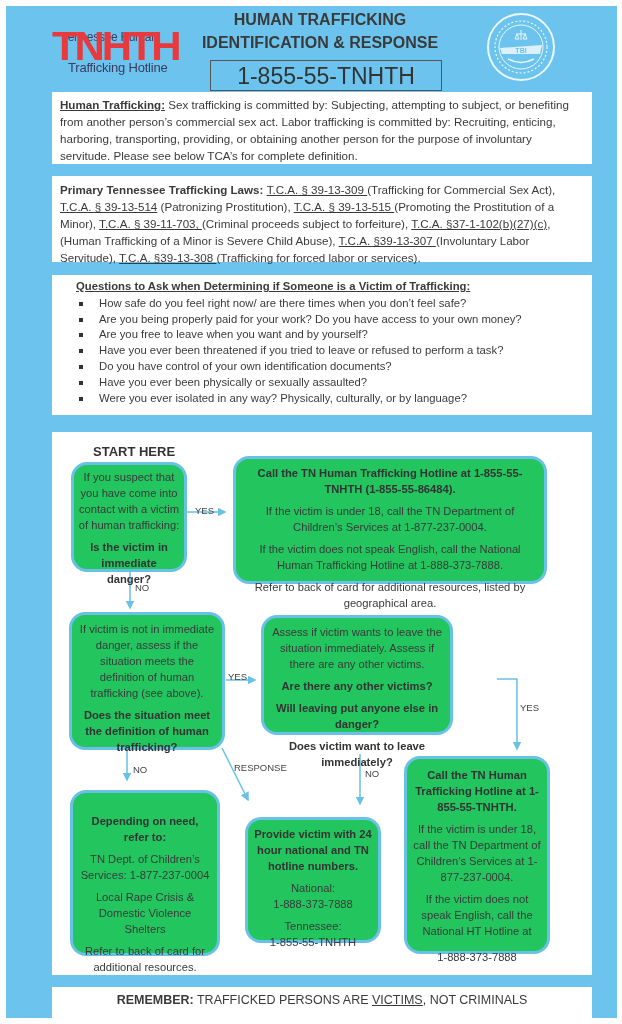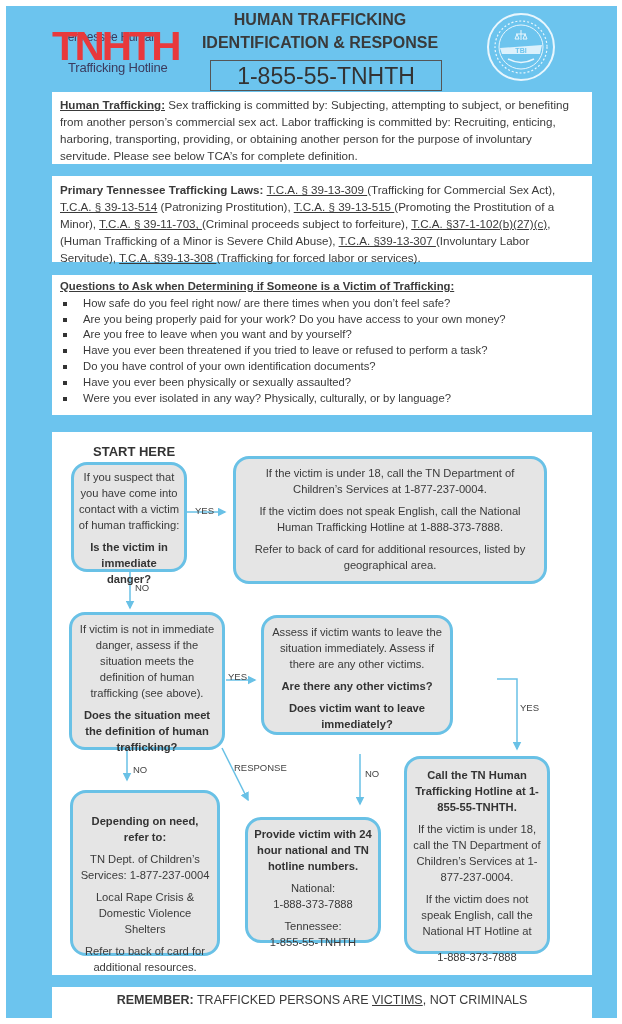--- a/index.html
+++ b/index.html
@@ -18,28 +18,28 @@
   .title1 { top: 11px; }
   .title2 { top: 34px; }
   .phone-box { position: absolute; left: 210px; top: 60px; width: 232px; height: 31px; border: 1px solid #555; box-sizing: border-box;
                text-align: center; font-size: 23px; line-height: 30px; color: #333; background: transparent; }
   .seal { position: absolute; left: 486px; top: 12px; width: 70px; height: 70px; }
 
   .ht-def { left: 52px; top: 92px; width: 540px; height: 72px; padding: 4px 8px; font-size: 11.6px; line-height: 17px; }
   .laws { left: 52px; top: 176px; width: 540px; height: 86px; padding: 5px 8px; font-size: 11.6px; line-height: 17px; }
   u.lnk { text-decoration: underline; }
 
-  .questions { left: 52px; top: 275px; width: 540px; height: 140px; padding: 4px 8px; font-size: 11.3px; line-height: 15.8px; }
+  .questions { left: 52px; top: 275px; width: 540px; height: 140px; padding: 4px 24px; font-size: 11.3px; line-height: 15.8px; }
   .q-head { font-weight: bold; text-decoration: underline; }
   .q-list { list-style: none; margin: 1px 0 0 0; padding: 0; }
   .q-list li { position: relative; padding-left: 23px; }
   .q-list li::before { content: ""; position: absolute; left: 3px; top: 6px; width: 4px; height: 4px; background: #333; }
 
   .flow { left: 52px; top: 432px; width: 540px; height: 543px; }
-  .box { position: absolute; border: 3px solid #69c1e6; border-radius: 16px; background: #e5e5e5; box-sizing: border-box;
+  .box { position: absolute; border: 3px solid #69c1e6; border-radius: 16px; background: #22c55e; box-sizing: border-box;
          text-align: center; font-size: 11.2px; line-height: 16px; color: #3a3a3a; padding: 4px 4px; }
   .box p { margin: 0 0 6px 0; }
   .box b { color: #333; }
   .lbl { position: absolute; font-size: 9.5px; color: #444; }
   .start { position: absolute; left: 41px; top: 12px; font-size: 13px; font-weight: bold; color: #333; }
 
   .remember { left: 52px; top: 987px; width: 540px; height: 34px; font-size: 12.5px; text-align: center; line-height: 26px; color: #3a3a3a; }
 </style>
 </head>
 <body>
@@ -117,33 +117,35 @@
   <div class="lbl" style="left:81px;top:332px">NO</div>
   <div class="lbl" style="left:182px;top:330px">RESPONSE</div>
   <div class="lbl" style="left:313px;top:336px">NO</div>
 
   <div class="box" style="left:19px;top:30px;width:116px;height:110px;">
     <p>If you suspect that you have come into contact with a victim of human trafficking:</p>
     <p><b>Is the victim in immediate danger?</b></p>
   </div>
 
   <div class="box" style="left:181px;top:24px;width:314px;height:128px;padding:6px 10px;">
+    <p><b>Call the TN Human Trafficking Hotline at 1-855-55-TNHTH (1-855-55-86484).</b></p>
     <p>If the victim is under 18, call the TN Department of Children’s Services at 1-877-237-0004.</p>
     <p>If the victim does not speak English, call the National Human Trafficking Hotline at 1-888-373-7888.</p>
     <p>Refer to back of card for additional resources, listed by geographical area.</p>
   </div>
 
   <div class="box" style="left:17px;top:180px;width:156px;height:138px;padding:6px 6px;">
     <p>If victim is not in immediate danger, assess if the situation meets the definition of human trafficking (see above).</p>
     <p><b>Does the situation meet the definition of human trafficking?</b></p>
   </div>
 
   <div class="box" style="left:209px;top:183px;width:192px;height:120px;padding:6px 6px;">
     <p>Assess if victim wants to leave the situation immediately. Assess if there are any other victims.</p>
     <p><b>Are there any other victims?</b></p>
+    <p><b>Will leaving put anyone else in danger?</b></p>
     <p><b>Does victim want to leave immediately?</b></p>
   </div>
 
   <div class="box" style="left:18px;top:358px;width:150px;height:166px;padding:20px 6px;">
     <p><b>Depending on need, refer to:</b></p>
     <p>TN Dept. of Children’s Services: 1-877-237-0004</p>
     <p>Local Rape Crisis &amp; Domestic Violence Shelters</p>
     <p>Refer to back of card for additional resources.</p>
   </div>
 

